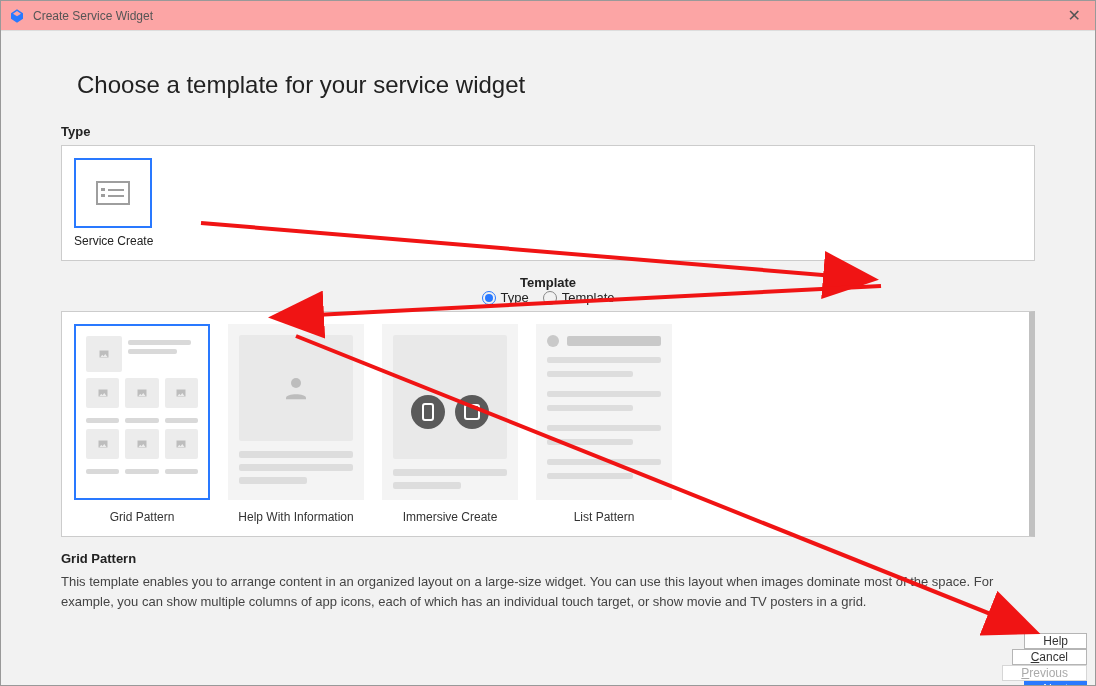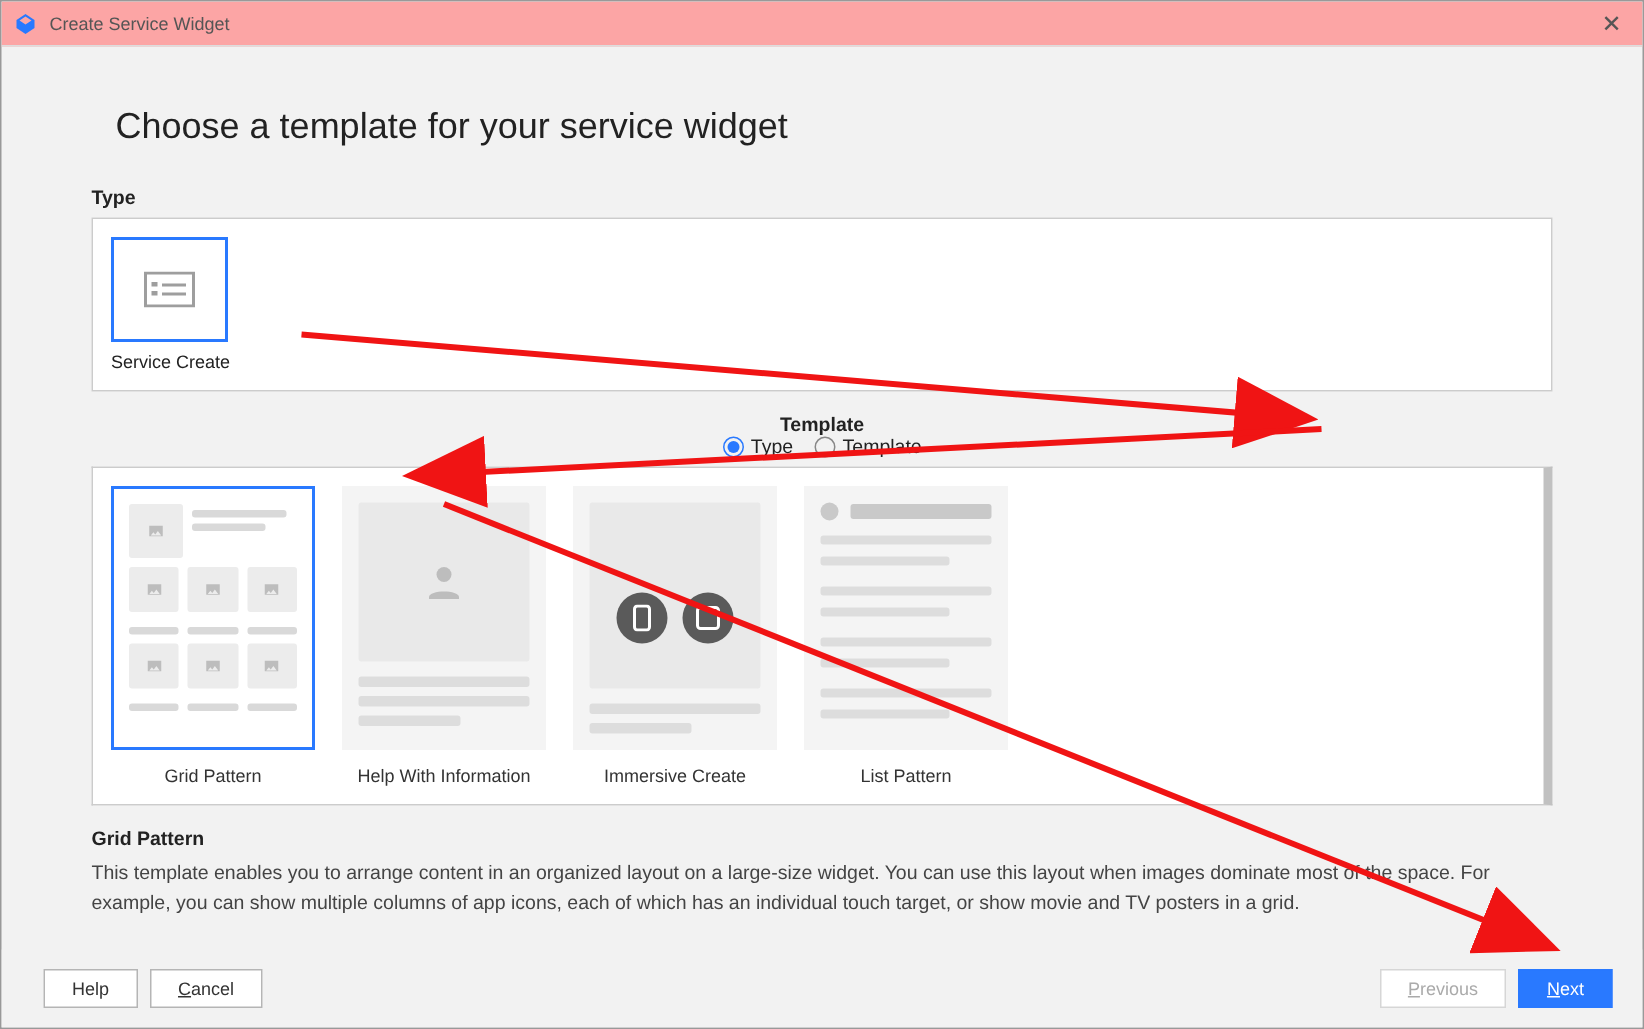--- a/index.html
+++ b/index.html
@@ -160,23 +160,24 @@
     .list-line.sp { margin-bottom: 14px; }
 
     .desc-title { font-weight: bold; font-size: 13px; margin-bottom: 6px; color: #222; }
     .desc-text { font-size: 13px; color: #444; line-height: 1.5; max-width: 960px; }
 
     .footer {
       position: absolute;
       bottom: 0; left: 0; right: 0;
       height: 52px;
       display: flex;
-      align-items: center;
-      padding: 0 20px;
+      align-items: flex-end;
+      padding: 0 8px;
       background: #f2f2f2;
+      flex-direction: column;
     }
     .footer .spacer { flex: 1; }
     .btn {
       height: 26px;
       padding: 0 18px;
       border: 1px solid #b5b5b5;
       background: #fff;
       font-size: 12px;
       color: #333;
       cursor: pointer;

